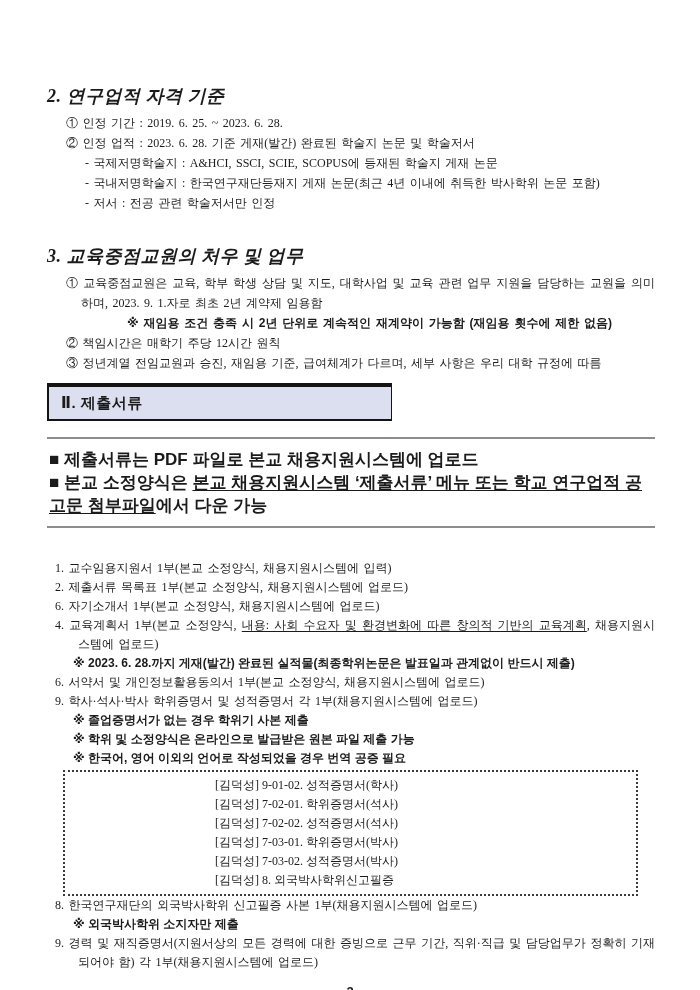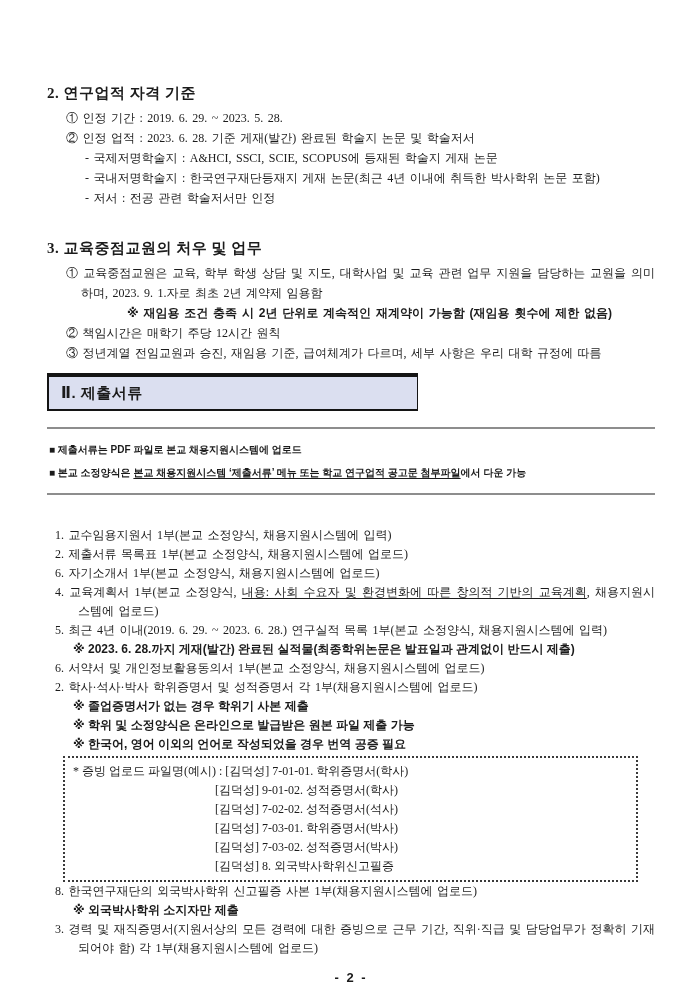--- a/index.html
+++ b/index.html
@@ -8,58 +8,59 @@
     background:#ffffff;
     color:#1b1b1b;
     font-family:"Liberation Serif","DejaVu Serif",serif;
     font-size:12px;
     overflow:hidden;
   }
   .page { padding:84px 45px 0 47px; }
 
   .sec-title {
     font-weight:bold;
-    font-size:15px;
+    font-size:18px;
     letter-spacing:0.5px;
     margin-bottom:5px;
+    font-style:italic;
   }
   .lv1 { padding-left:34px; text-indent:-15px; line-height:20px; word-spacing:1.5px; }
   .lv2 { padding-left:38px; line-height:20px; word-spacing:1.5px; }
   .just { text-align:justify; }
   .gothic-note {
     font-family:"Liberation Sans","DejaVu Sans",sans-serif;
     font-weight:bold;
     line-height:20px;
   }
   .sec3 { margin-top:31px; }
   .sec3-note { padding-left:37px;text-align:center; }
 
   .sec2-header {
     margin-top:10px;
-    width:371px;
+    width:345px;
     background:#dbdff0;
     border-top:4px solid #141414;
     border-bottom:2px solid #141414;
     border-left:2px solid #141414;
     border-right:1px solid #141414;
     padding:7px 1px 6px 12px;
     font-family:"Liberation Sans","DejaVu Sans",sans-serif;
     font-weight:bold;
     font-size:15px;
     letter-spacing:0.5px;
   }
 
   .info-box {
     margin-top:16px;
     border-top:2px solid #8d8d8d;
     border-bottom:2px solid #8d8d8d;
     padding:9px 2px;
     font-family:"Liberation Sans","DejaVu Sans",sans-serif;
     font-weight:bold;
-    font-size:10px;
+    font-size:17px;
     line-height:23px;
   }
   .u { text-decoration:underline; text-underline-offset:2px; }
 
   .doc-list { margin-top:31px; }
   .doc-item {
     padding-left:31px;
     text-indent:-23px;
     line-height:19px;
     word-spacing:1.5px;
@@ -88,21 +89,21 @@
     letter-spacing:2px;
   }
 </style>
 </head>
 <body>
 
 <div class="page">
 
   <div>
     <div class="sec-title">2. 연구업적 자격 기준</div>
-    <div class="lv1">① 인정 기간 : 2019. 6. 29. ~ 2023. 5. 28.</div>
+    <div class="lv1">① 인정 기간 : 2019. 6. 25. ~ 2023. 6. 28.</div>
     <div class="lv1">② 인정 업적 : 2023. 6. 28. 기준 게재(발간) 완료된 학술지 논문 및 학술저서</div>
     <div class="lv2">- 국제저명학술지 : A&amp;HCI, SSCI, SCIE, SCOPUS에 등재된 학술지 게재 논문</div>
     <div class="lv2">- 국내저명학술지 : 한국연구재단등재지 게재 논문(최근 4년 이내에 취득한 박사학위 논문 포함)</div>
     <div class="lv2">- 저서 : 전공 관련 학술저서만 인정</div>
   </div>
 
   <div class="sec3">
     <div class="sec-title">3. 교육중점교원의 처우 및 업무</div>
     <div class="lv1 just">① 교육중점교원은 교육, 학부 학생 상담 및 지도, 대학사업 및 교육 관련 업무 지원을 담당하는 교원을 의미하며, 2023. 9. 1.자로 최초 2년 계약제 임용함</div>
     <div class="lv2 sec3-note gothic-note">※ 재임용 조건 충족 시 2년 단위로 계속적인 재계약이 가능함 (재임용 횟수에 제한 없음)</div>
@@ -115,37 +116,36 @@
   <div class="info-box">
     <div>■ 제출서류는 PDF 파일로 본교 채용지원시스템에 업로드</div>
     <div><span>■ 본교 소정양식은 </span><span class="u">본교 채용지원시스템 ‘제출서류’ 메뉴 또는 학교 연구업적 공고문 첨부파일</span><span>에서 다운 가능</span></div>
   </div>
 
   <div class="doc-list">
     <div class="doc-item">1. 교수임용지원서 1부(본교 소정양식, 채용지원시스템에 입력)</div>
     <div class="doc-item">2. 제출서류 목록표 1부(본교 소정양식, 채용지원시스템에 업로드)</div>
     <div class="doc-item">6. 자기소개서 1부(본교 소정양식, 채용지원시스템에 업로드)</div>
     <div class="doc-item just"><span>4. 교육계획서 1부(본교 소정양식, </span><span class="u">내용: 사회 수요자 및 환경변화에 따른 창의적 기반의 교육계획</span><span>, 채용지원시스템에 업로드)</span></div>
-    <div class="doc-item">5. 최근 4년 이내(2019. 6. 29. ~ 2023. 6. 28.) 연구실적 목록 1부(본교 소정양식, 채용지원시스템에 입력)</div>
     <div class="doc-note">※ 2023. 6. 28.까지 게재(발간) 완료된 실적물(최종학위논문은 발표일과 관계없이 반드시 제출)</div>
     <div class="doc-item">6. 서약서 및 개인정보활용동의서 1부(본교 소정양식, 채용지원시스템에 업로드)</div>
-    <div class="doc-item">2. 학사·석사·박사 학위증명서 및 성적증명서 각 1부(채용지원시스템에 업로드)</div>
+    <div class="doc-item">9. 학사·석사·박사 학위증명서 및 성적증명서 각 1부(채용지원시스템에 업로드)</div>
     <div class="doc-note">※ 졸업증명서가 없는 경우 학위기 사본 제출</div>
     <div class="doc-note">※ 학위 및 소정양식은 온라인으로 발급받은 원본 파일 제출 가능</div>
     <div class="doc-note">※ 한국어, 영어 이외의 언어로 작성되었을 경우 번역 공증 필요</div>
 
     <div class="filename-box">
-      <div><span>* 증빙 업로드 파일명(예시) : </span><span>[김덕성] 7-01-01. 학위증명서(학사)</span></div>
       <div class="cont">[김덕성] 9-01-02. 성적증명서(학사)</div>
+      <div class="cont">[김덕성] 7-02-01. 학위증명서(석사)</div>
       <div class="cont">[김덕성] 7-02-02. 성적증명서(석사)</div>
       <div class="cont">[김덕성] 7-03-01. 학위증명서(박사)</div>
       <div class="cont">[김덕성] 7-03-02. 성적증명서(박사)</div>
       <div class="cont">[김덕성] 8. 외국박사학위신고필증</div>
     </div>
 
     <div class="doc-item">8. 한국연구재단의 외국박사학위 신고필증 사본 1부(채용지원시스템에 업로드)</div>
     <div class="doc-note">※ 외국박사학위 소지자만 제출</div>
-    <div class="doc-item just">3. 경력 및 재직증명서(지원서상의 모든 경력에 대한 증빙으로 근무 기간, 직위·직급 및 담당업무가 정확히 기재되어야 함) 각 1부(채용지원시스템에 업로드)</div>
+    <div class="doc-item just">9. 경력 및 재직증명서(지원서상의 모든 경력에 대한 증빙으로 근무 기간, 직위·직급 및 담당업무가 정확히 기재되어야 함) 각 1부(채용지원시스템에 업로드)</div>
   </div>
 
   <div class="page-footer">- 2 -</div>
 
 </div>
 
 </body></html>

